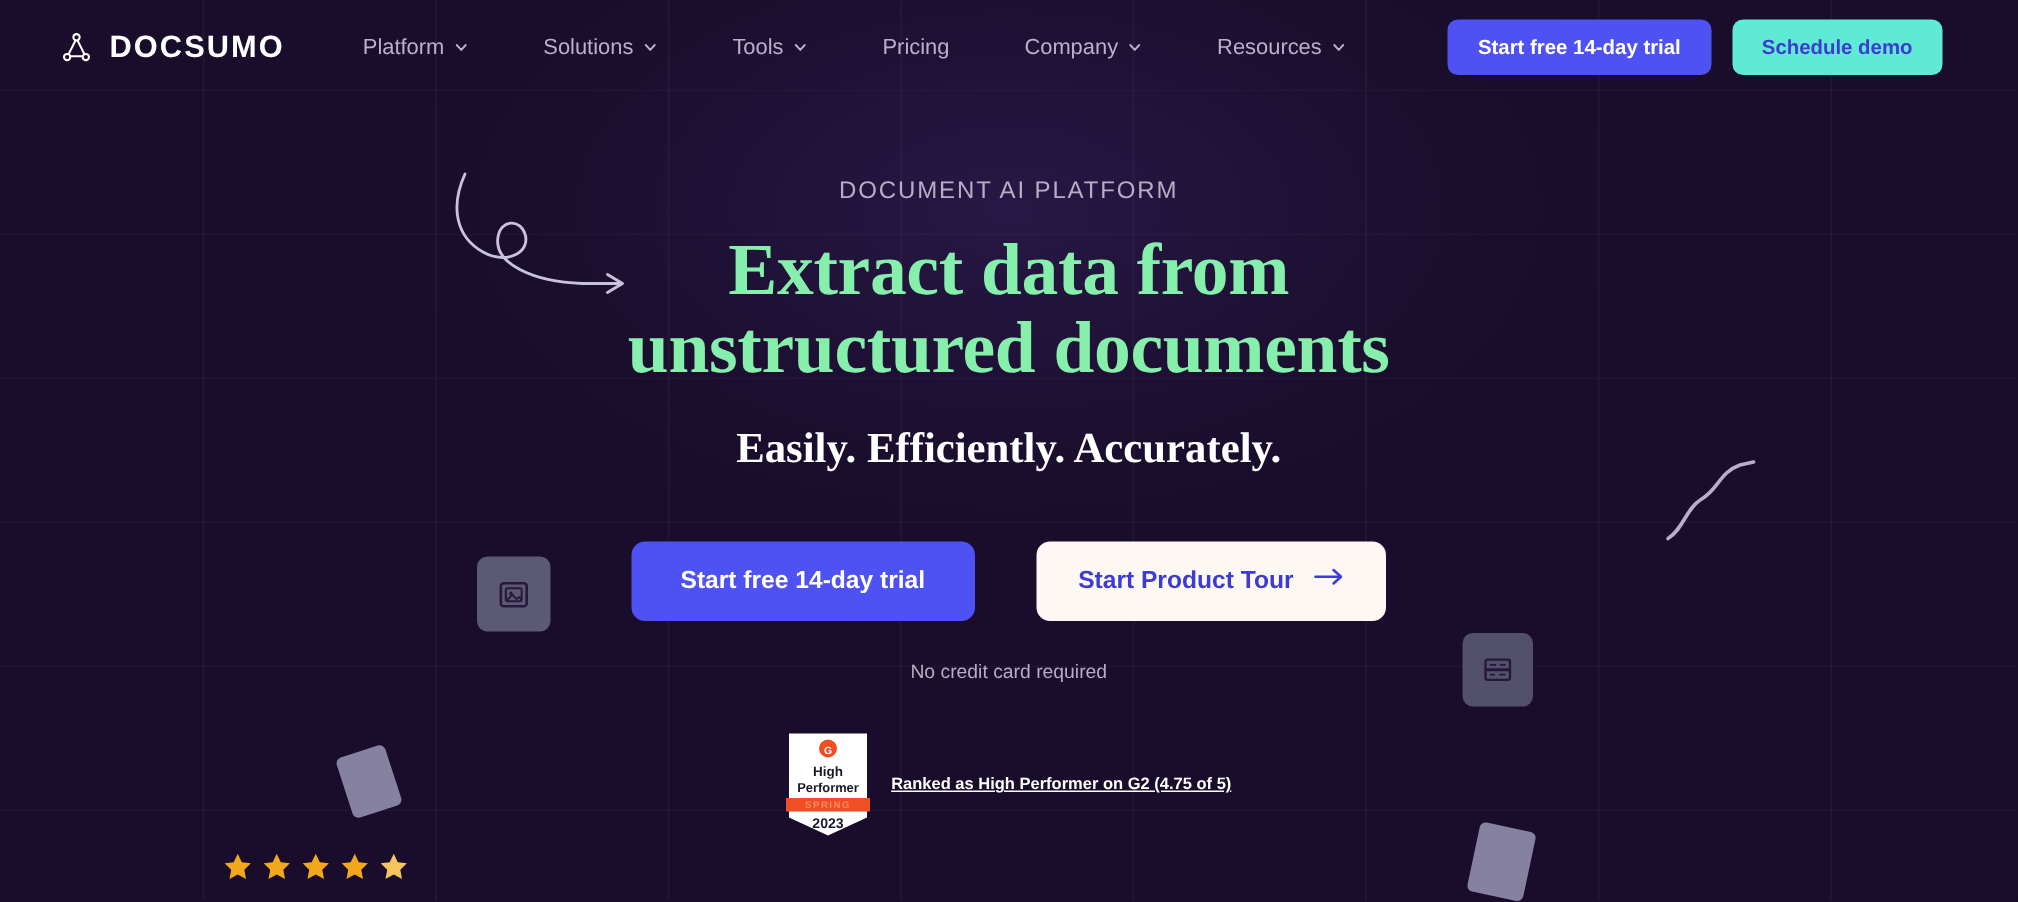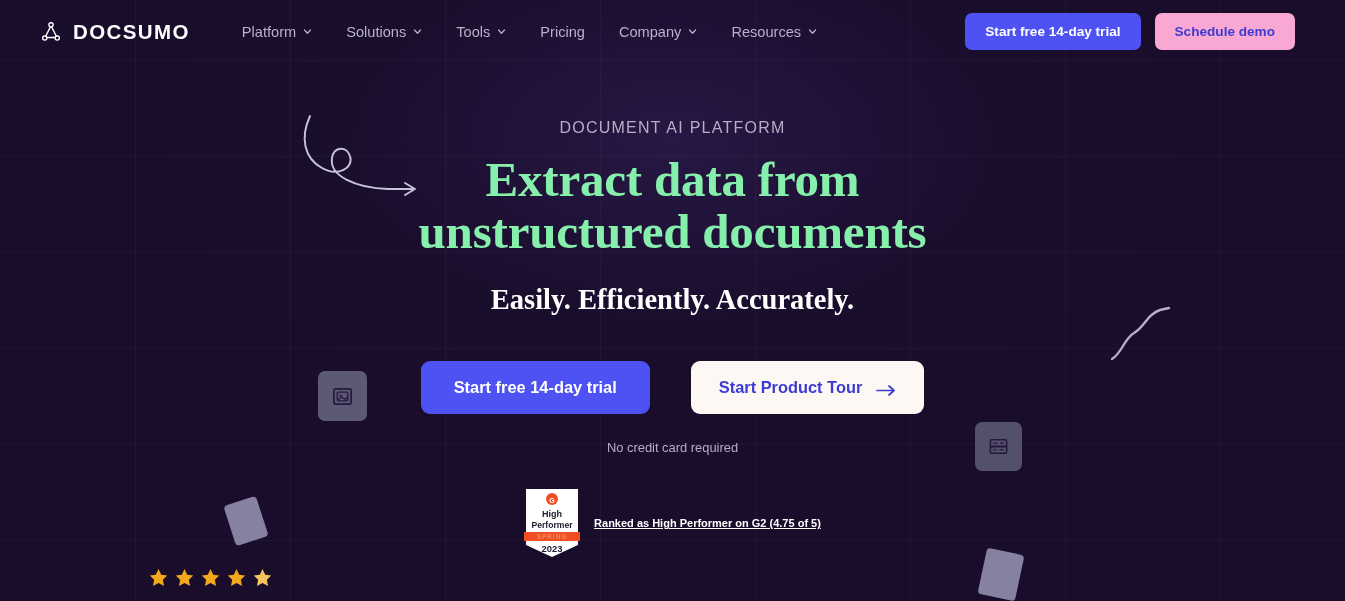--- a/index.html
+++ b/index.html
@@ -44,21 +44,21 @@
   .brand { display:flex; align-items:center; gap:11px; }
   .brand-mark { width:22px; height:22px; display:block; }
   .brand-name {
     color:#ffffff;
     font-size:20.5px;
     font-weight:bold;
     letter-spacing:1.4px;
   }
   .nav {
     display:flex; align-items:center;
-    gap:34px;
+    gap:50px;
     margin-left:52px;
   }
   .nav-item {
     display:flex; align-items:center; gap:7px;
     color:#b9b0cb;
     font-size:14.6px;
     cursor:pointer;
     white-space:nowrap;
   }
   .chev { width:9px; height:9px; display:block; }
@@ -69,21 +69,21 @@
   .btn-primary-sm {
     background:#4e52f2;
     color:#ffffff;
     font-size:13.6px; font-weight:bold;
     border:none; border-radius:7px;
     padding:11px 20px;
     cursor:pointer;
     white-space:nowrap;
   }
   .btn-light-sm {
-    background:#f9a8d4;
+    background:#5eead4;
     color:#3c3bd4;
     font-size:13.6px; font-weight:bold;
     border:none; border-radius:7px;
     padding:11px 20px;
     cursor:pointer;
     white-space:nowrap;
   }
 
   
   .hero {
@@ -128,21 +128,21 @@
     white-space:nowrap;
   }
   .btn-light-lg {
     background:#fdf8f3;
     color:#3c3bd4;
     font-size:16.4px; font-weight:bold;
     border:none; border-radius:9px;
     padding:17px 28px;
     cursor:pointer;
     white-space:nowrap;
-    display:flex; align-items:flex-end; gap:14px;
+    display:flex; align-items:flex-start; gap:14px;
   }
   .arrow-ico { width:20px; height:13px; display:block; }
   .nocc {
     margin-top:26px;
     color:#b5adc5;
     font-size:12.9px;
   }
 
   
   .g2-row {

